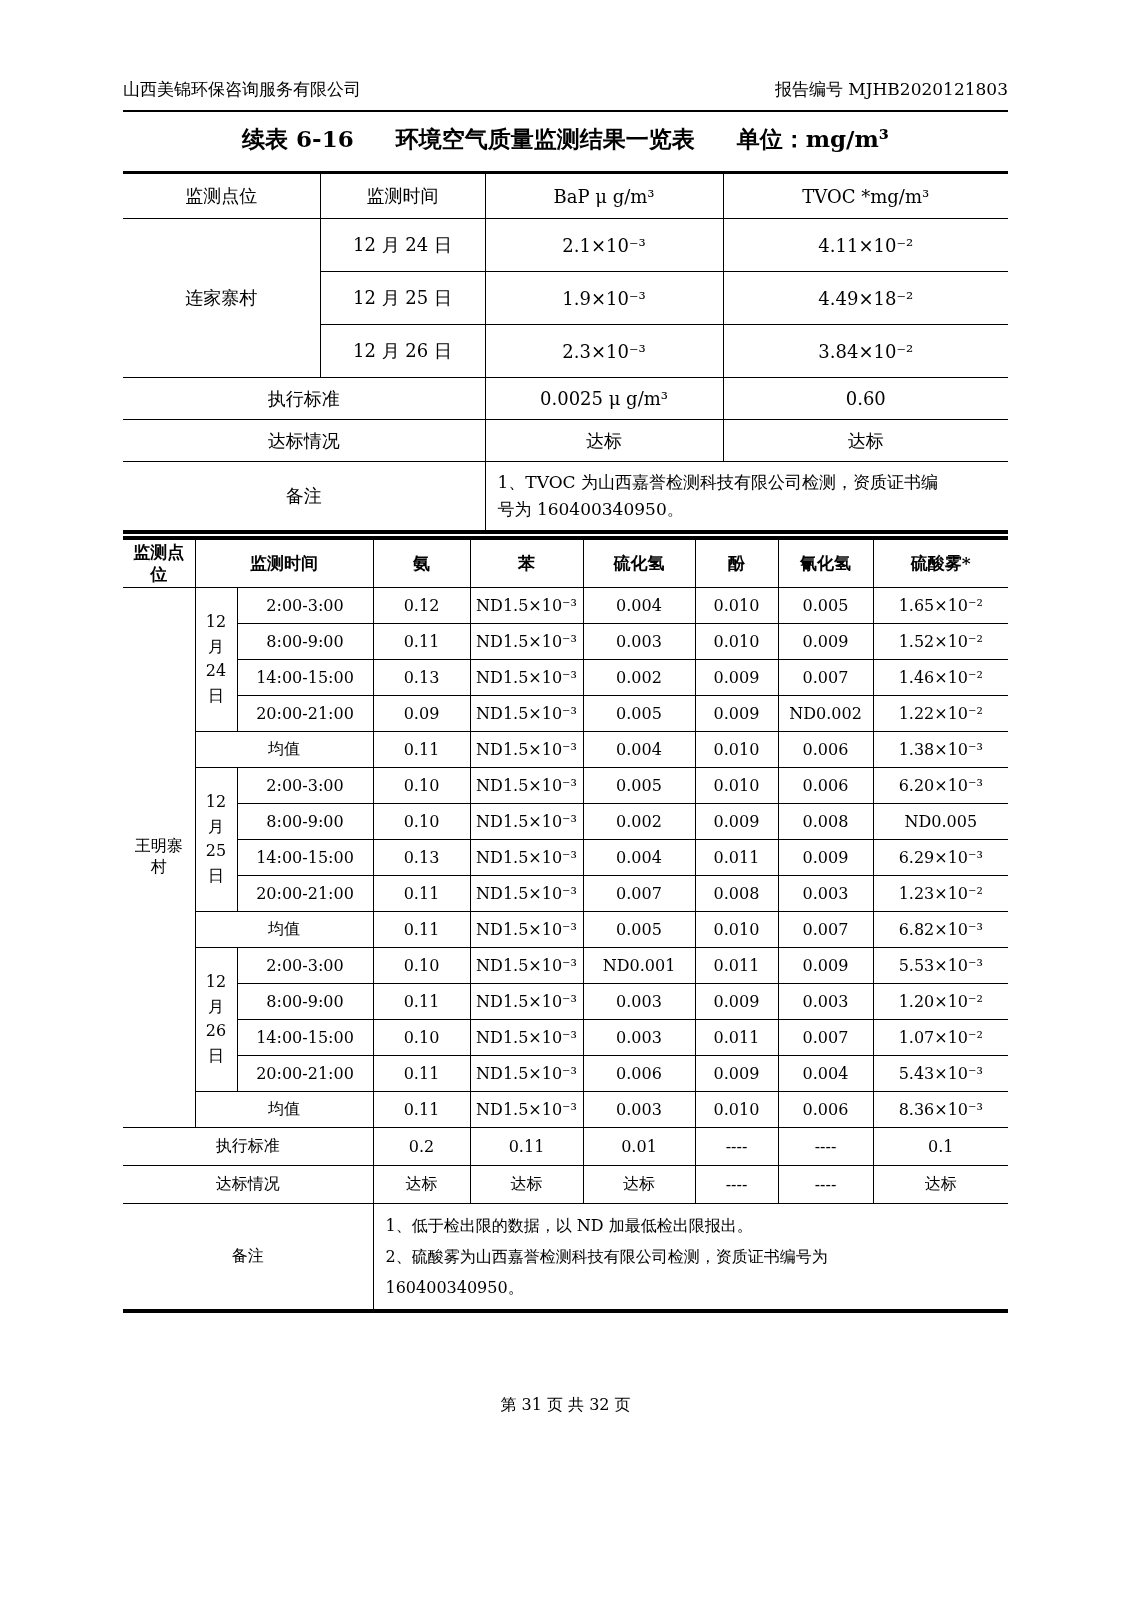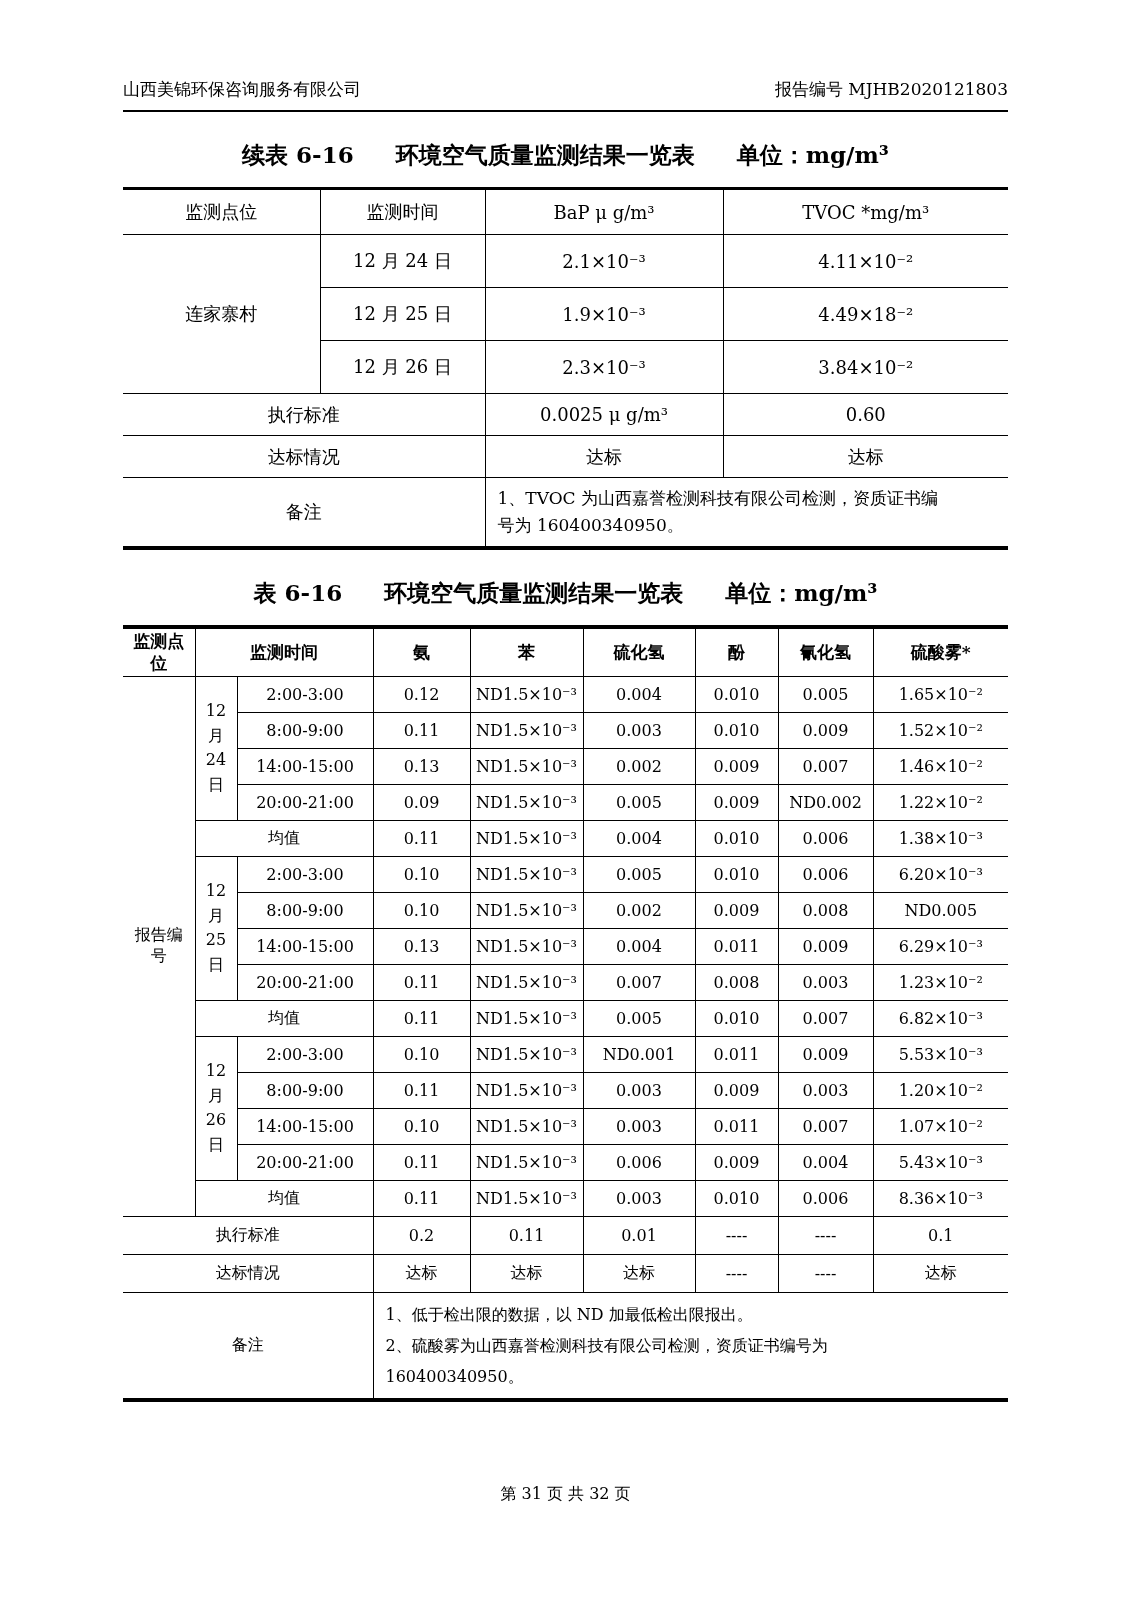--- a/index.html
+++ b/index.html
@@ -6,21 +6,21 @@
   body{
     width:1131px;height:1600px;background:#ffffff;color:#000;
     font-family:"DejaVu Serif","Liberation Serif",serif;
     -webkit-font-smoothing:antialiased;
   }
   .page{box-sizing:border-box;width:1131px;height:1600px;padding:78px 123px 0 123px;}
   .page-header{
     display:flex;justify-content:space-between;align-items:flex-end;
     font-size:17px;padding-bottom:9px;border-bottom:2px solid #000;
   }
-  .table-title{text-align:center;font-weight:bold;font-size:23px;margin:28px 0 16px 0;white-space:nowrap;}
+  .table-title{text-align:center;font-weight:bold;font-size:23px;margin:12px 0 16px 0;white-space:nowrap;}
   .table-title .seg{margin:0 17px;}
   table{width:100%;border-collapse:collapse;table-layout:fixed;text-align:center;}
   td{border:1px solid #000;vertical-align:middle;padding:2px 4px;box-sizing:border-box;overflow:hidden;}
   .t1{border-left:hidden;border-right:hidden;border-top:3px solid #000;border-bottom:4px solid #000;font-size:18px;}
   .t1 .hdr td{height:46px;}
   .t1 .r td{height:53px;}
   .t1 .std td{height:42px;}
   .t2{border-left:hidden;border-right:hidden;border-top:4px solid #000;border-bottom:4px solid #000;font-size:16px;margin-top:2px;}
   .t2 .hdr td{height:46px;font-weight:bold;font-size:17px;line-height:1.25;}
   .t2 .d td{height:36px;}
@@ -89,25 +89,20 @@
       <td>达标</td>
     </tr>
     <tr>
       <td colspan="2" class="lbl remark-lbl">备注</td>
       <td colspan="2" class="remark-t1">1、TVOC 为山西嘉誉检测科技有限公司检测，资质证书编
 号为 160400340950。</td>
     </tr>
   </tbody>
     </table>
 
-  <div class="table-title">
-    <span class="seg">表 6-16</span>
-    <span class="seg">环境空气质量监测结果一览表</span>
-    <span class="seg">单位：mg/m³</span>
-  </div>
 
   <table class="t2">
     <colgroup>
         <col style="width:72px">
         <col style="width:42px">
         <col style="width:136px">
         <col style="width:97px">
         <col style="width:113px">
         <col style="width:112px">
         <col style="width:83px">
@@ -120,21 +115,21 @@
       <td colspan="2">监测时间</td>
       <td>氨</td>
       <td>苯</td>
       <td>硫化氢</td>
       <td>酚</td>
       <td>氰化氢</td>
       <td>硫酸雾*</td>
     </tr>
 
     <tr class="d">
-      <td rowspan="15">报告编号</td>
+      <td rowspan="15">王明寨村</td>
       <td rowspan="4" class="date-v">12
 月
 24
 日</td>
       <td>2:00-3:00</td>
       <td>0.12</td>
       <td>ND1.5×10⁻³</td>
       <td>0.004</td>
       <td>0.010</td>
       <td>0.005</td>

